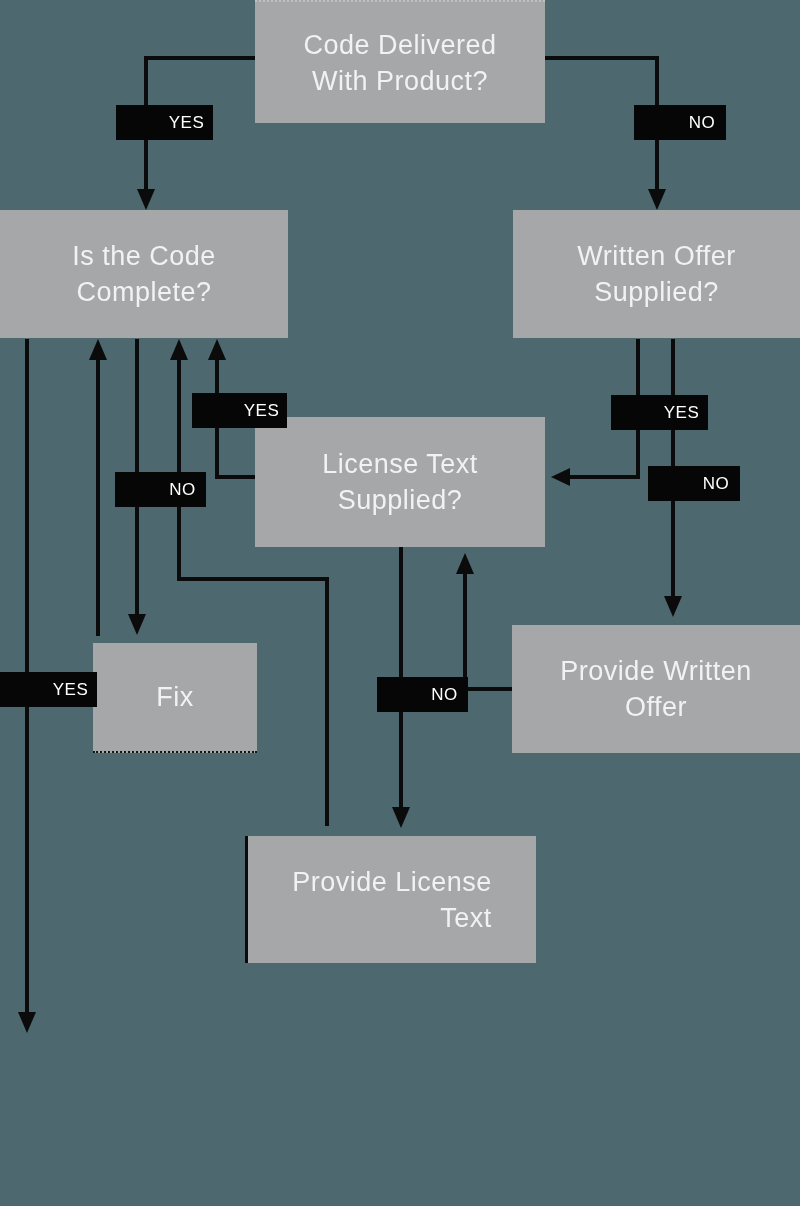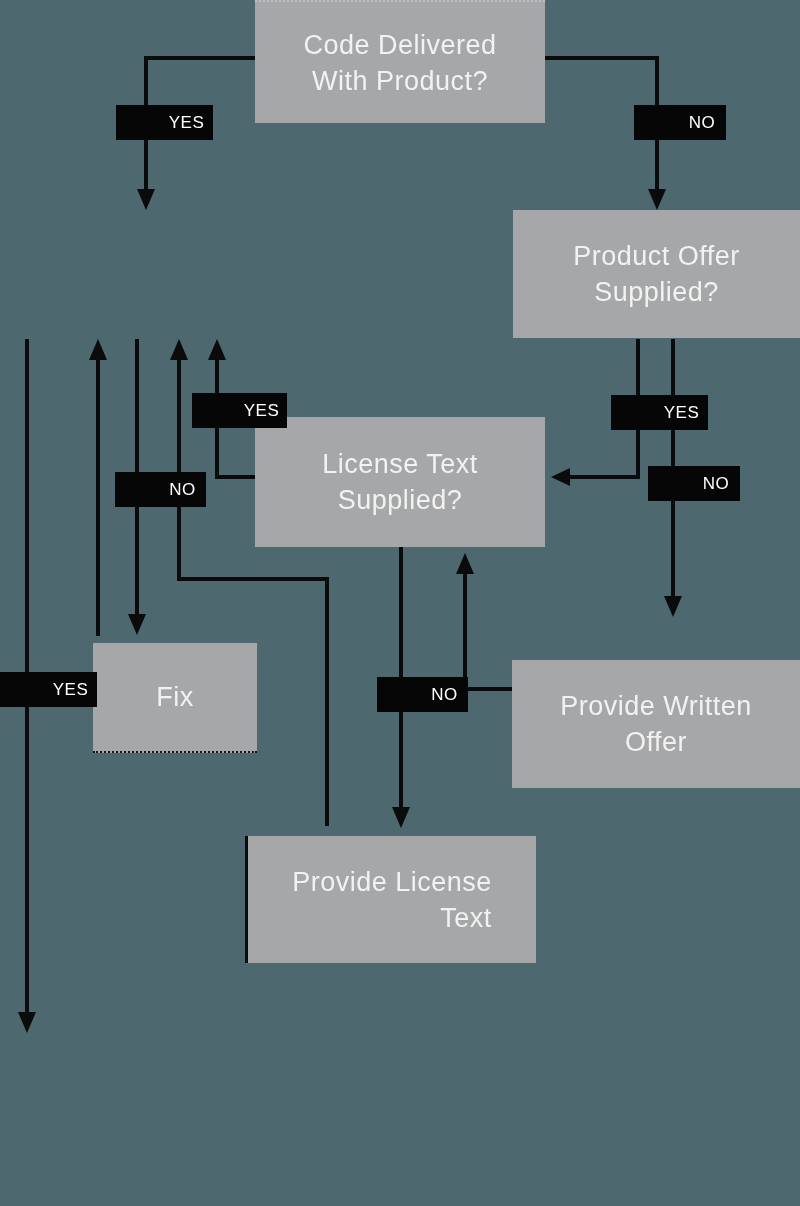--- a/index.html
+++ b/index.html
@@ -105,30 +105,32 @@
   <div class="seg" style="left:399px; top:546px; width:4px; height:261px;"></div>
   <div class="ah down" style="left:392px; top:807px;"></div>
 
   <div class="seg" style="left:463px; top:570px; width:4px; height:121px;"></div>
   <div class="seg" style="left:463px; top:687px; width:50px; height:4px;"></div>
   <div class="ah up" style="left:456px; top:553px;"></div>
 
   <div class="node top-box" style="left:255px; top:0px; width:290px; height:123px;">Code Delivered
 With Product?</div>
 
+  <div class="node" style="left:0px; top:210px; width:288px; height:128px;">Is the Code
+Complete?</div>
 
-  <div class="node" style="left:513px; top:210px; width:287px; height:128px;">Product Offer
+  <div class="node" style="left:513px; top:210px; width:287px; height:128px;">Written Offer
 Supplied?</div>
 
   <div class="node" style="left:255px; top:417px; width:290px; height:130px;">License Text
 Supplied?</div>
 
   <div class="node fix" style="left:93px; top:643px; width:164px; height:110px;">Fix</div>
 
-  <div class="node" style="left:512px; top:625px; width:288px; height:128px;margin-top:35px;">Provide Written
+  <div class="node" style="left:512px; top:625px; width:288px; height:128px;">Provide Written
 Offer</div>
 
   <div class="node provide-license" style="left:245px; top:836px; width:291px; height:127px;">Provide License
 Text</div>
 
 
   <div class="badge" style="left:116px; top:105px; width:53px; height:35px;">YES</div>
 
   <div class="badge" style="left:634px; top:105px; width:48px; height:35px;">NO</div>
 

